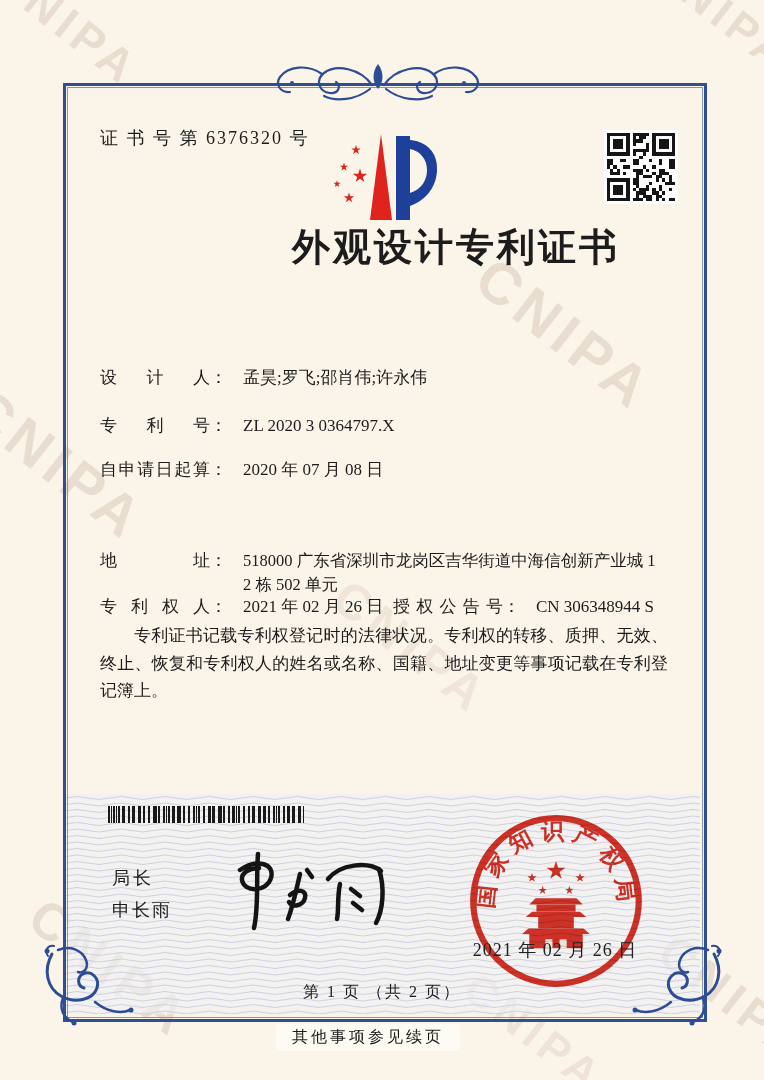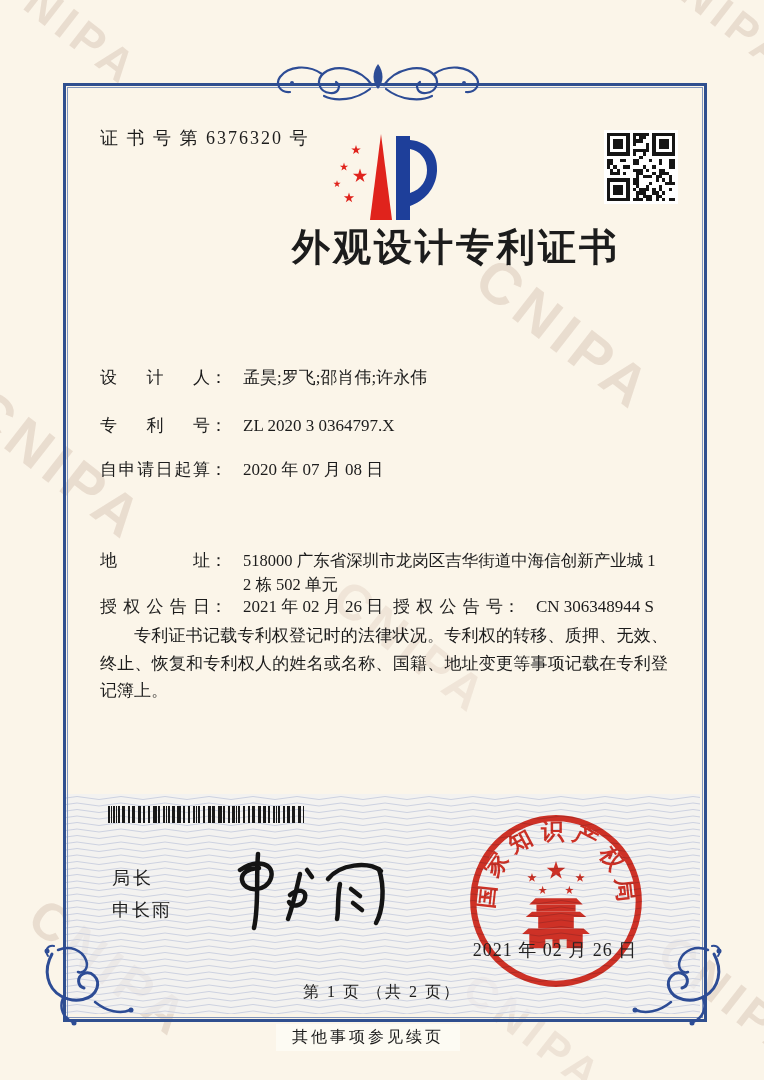--- a/index.html
+++ b/index.html
@@ -396,21 +396,21 @@
     <span class="flabel">专利号</span><span class="fcolon">：</span><span class="fval">ZL 2020 3 0364797.X</span>
   </div>
   <div class="frow" style="top:458px;">
     <span class="flabel">自申请日起算</span><span class="fcolon">：</span><span class="fval">2020 年 07 月 08 日</span>
   </div>
   <div class="frow" style="top:549px;">
     <span class="flabel">地址</span><span class="fcolon">：</span><span class="addr-lines"><span>518000 广东省深圳市龙岗区吉华街道中海信创新产业城 1</span><br><span>2 栋 502 单元</span></span>
   </div>
   <div class="frow" style="top:595px;">
     <span>
-      <span class="flabel">授权公告日</span><span class="fcolon">：</span><span class="fval">2021 年 02 月 26 日</span>
+      <span class="flabel">专利权人</span><span class="fcolon">：</span><span class="fval">2021 年 02 月 26 日</span>
     </span>
     <span class="grant2">
       <span class="flabel">授权公告号</span><span class="fcolon">：</span><span class="fval">CN 306348944 S</span>
     </span>
   </div>
 
   <div class="bodytext">
     <p>专利证书记载专利权登记时的法律状况。专利权的转移、质押、无效、终止、恢复和专利权人的姓名或名称、国籍、地址变更等事项记载在专利登记簿上。</p>
   </div>
 

